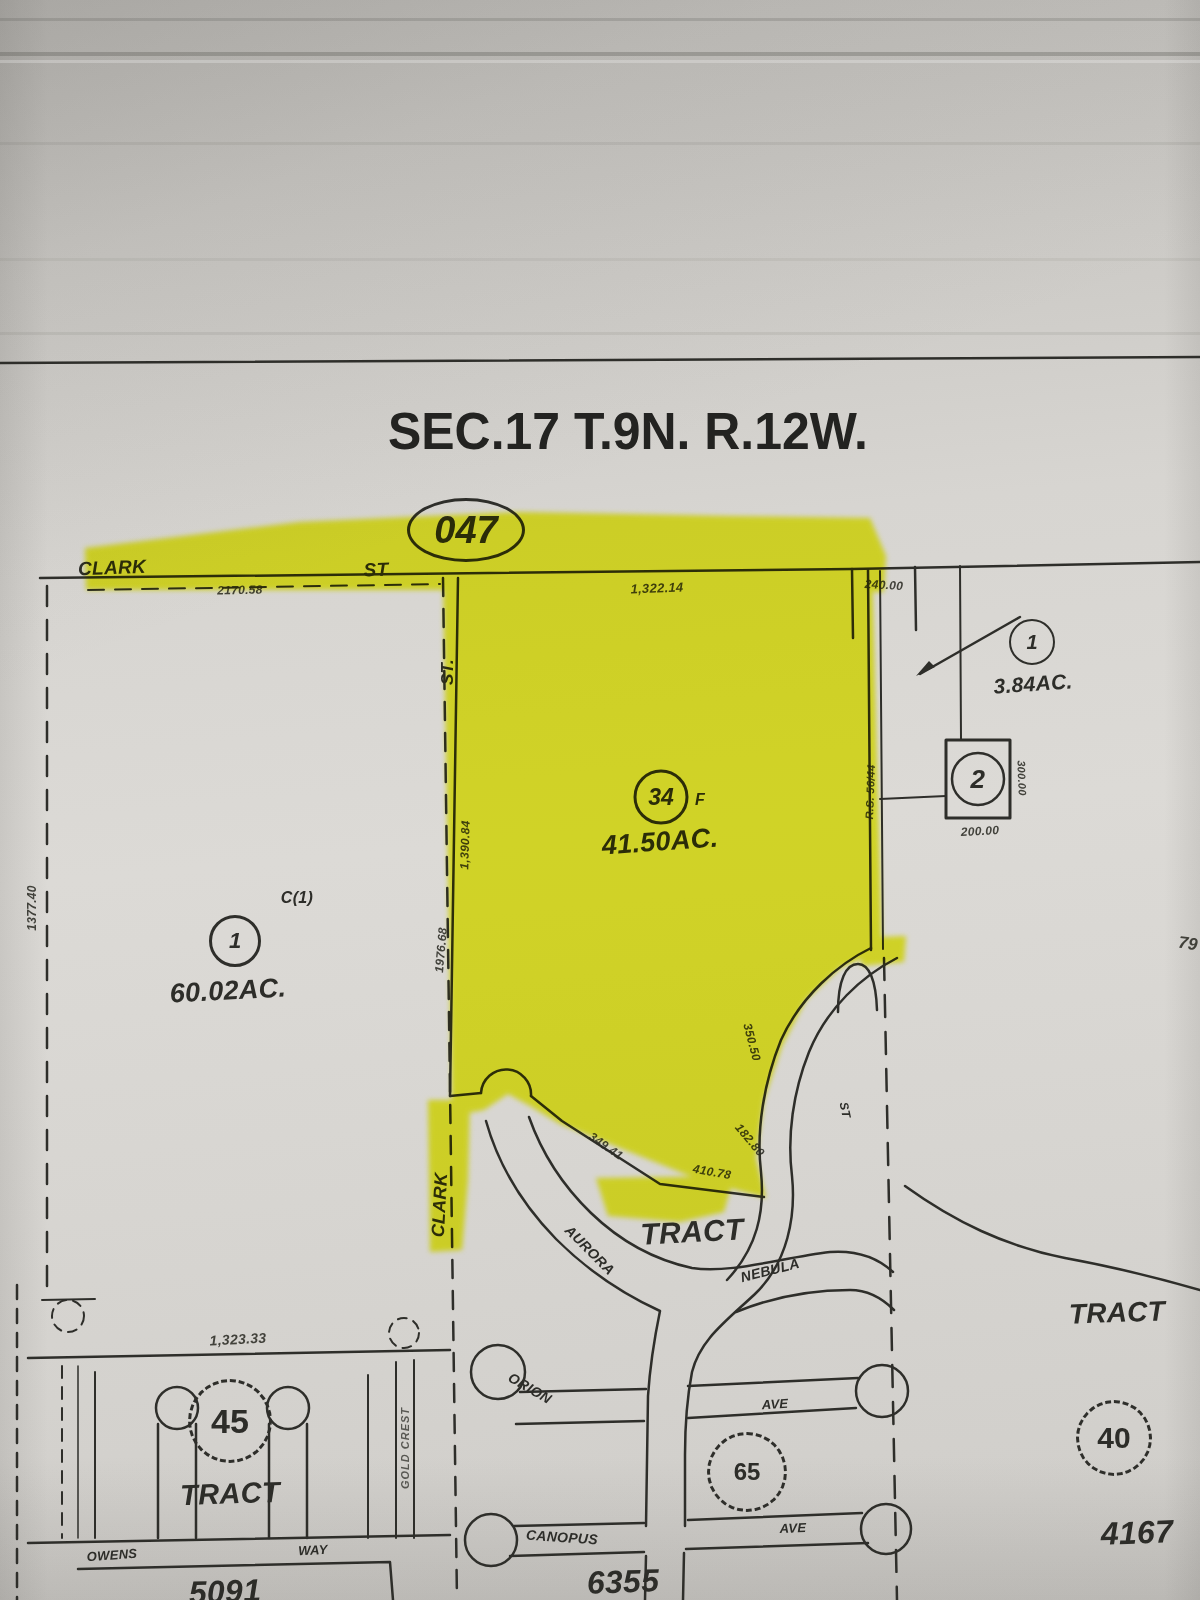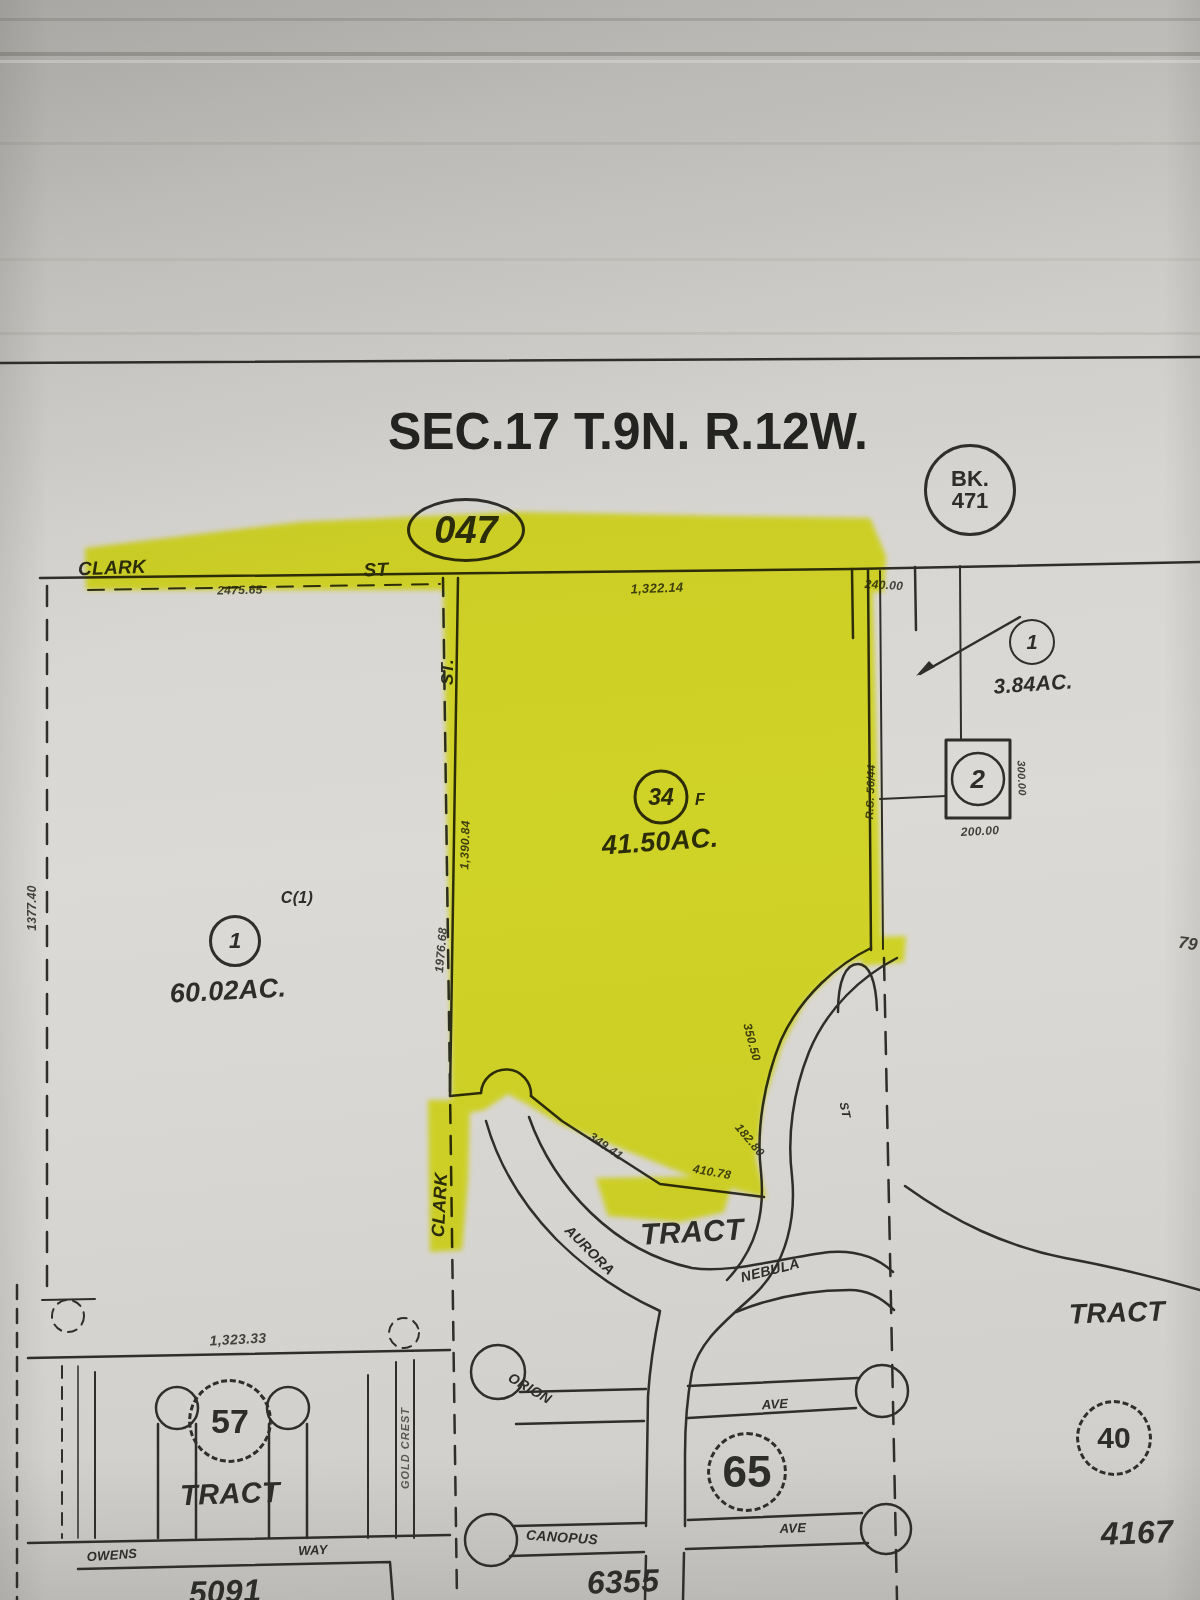--- a/index.html
+++ b/index.html
@@ -120,27 +120,23 @@
       </g>
     </g>
   </svg>
 
   <div class="lbl title" style="left:628px;top:431px;font-size:52px;transform:translate(-50%,-50%) scaleX(.96);letter-spacing:0;">SEC.17 T.9N. R.12W.</div>
 
   <div class="circ" style="left:466px;top:530px;width:118px;height:64px;border-width:3.5px;font-size:38px;">
     <span>047</span>
   </div>
 
-  <div class="circ plain" style="left:970px;top:490px;width:92px;height:92px;flex-direction:column;font-size:22px;line-height:1;font-style:normal;">
-    <span>BK.</span>
-    <span>471</span>
-  </div>
 
   <div class="lbl" style="left:112px;top:568px;font-size:19px;transform:translate(-50%,-50%) rotate(-2deg);">CLARK</div>
-  <div class="lbl dim" style="left:240px;top:590px;font-size:12px;transform:translate(-50%,-50%) rotate(-1deg);">2475.65</div>
+  <div class="lbl dim" style="left:240px;top:590px;font-size:12px;transform:translate(-50%,-50%) rotate(-1deg);">2170.58</div>
   <div class="lbl" style="left:376px;top:570px;font-size:19px;transform:translate(-50%,-50%) rotate(-2deg);">ST</div>
   <div class="lbl dim" style="left:657px;top:588px;font-size:13px;transform:translate(-50%,-50%) rotate(-2deg);">1,322.14</div>
   <div class="lbl dim" style="left:884px;top:585px;font-size:12px;transform:translate(-50%,-50%) rotate(3deg);">240.00</div>
 
   <div class="circ" style="left:1032px;top:642px;width:46px;height:46px;border-width:2.5px;font-size:20px;">
     <span>1</span>
   </div>
   <div class="lbl" style="left:1033px;top:684px;font-size:21px;transform:translate(-50%,-50%) rotate(-4deg);">3.84AC.</div>
   <div class="lbl" style="left:978px;top:779px;font-size:26px;transform:translate(-50%,-50%);">2</div>
   <div class="lbl dim" style="left:1022px;top:778px;font-size:11px;transform:translate(-50%,-50%) rotate(88deg);">300.00</div>
@@ -170,30 +166,30 @@
   <div class="lbl dim" style="left:752px;top:1042px;font-size:12px;transform:translate(-50%,-50%) rotate(75deg);">350.50</div>
   <div class="lbl dim" style="left:750px;top:1140px;font-size:12px;transform:translate(-50%,-50%) rotate(50deg);">182.80</div>
   <div class="lbl" style="left:845px;top:1110px;font-size:12px;transform:translate(-50%,-50%) rotate(78deg);">ST</div>
   <div class="lbl dim" style="left:1188px;top:944px;font-size:17px;transform:translate(-50%,-50%) rotate(8deg);">79</div>
 
   <div class="lbl" style="left:692px;top:1232px;font-size:30px;transform:translate(-50%,-50%) rotate(-3deg);">TRACT</div>
   <div class="lbl" style="left:770px;top:1270px;font-size:14px;transform:translate(-50%,-50%) rotate(-14deg);">NEBULA</div>
   <div class="lbl" style="left:590px;top:1250px;font-size:14px;transform:translate(-50%,-50%) rotate(45deg);">AURORA</div>
   <div class="lbl" style="left:530px;top:1388px;font-size:14px;transform:translate(-50%,-50%) rotate(30deg);">ORION</div>
   <div class="lbl" style="left:775px;top:1404px;font-size:13px;transform:translate(-50%,-50%) rotate(-3deg);">AVE</div>
-  <div class="circ dcirc" style="left:747px;top:1472px;width:80px;height:80px;font-size:44px;">
+  <div class="circ dcirc" style="left:747px;top:1472px;width:80px;height:80px;font-size:24px;">
     <span>65</span>
   </div>
   <div class="lbl" style="left:562px;top:1537px;font-size:14px;transform:translate(-50%,-50%) rotate(4deg);">CANOPUS</div>
   <div class="lbl" style="left:793px;top:1528px;font-size:13px;transform:translate(-50%,-50%) rotate(-2deg);">AVE</div>
   <div class="lbl" style="left:623px;top:1582px;font-size:32px;transform:translate(-50%,-50%) rotate(-2deg);">6355</div>
 
   <div class="lbl dim" style="left:238px;top:1339px;font-size:14px;transform:translate(-50%,-50%) rotate(-3deg);">1,323.33</div>
   <div class="circ dcirc" style="left:230px;top:1421px;width:84px;height:84px;font-size:34px;">
-    <span>57</span>
+    <span>45</span>
   </div>
   <div class="lbl" style="left:230px;top:1494px;font-size:29px;transform:translate(-50%,-50%) rotate(-2deg);">TRACT</div>
   <div class="lbl" style="left:112px;top:1555px;font-size:13px;transform:translate(-50%,-50%) rotate(-4deg);">OWENS</div>
   <div class="lbl" style="left:313px;top:1550px;font-size:13px;transform:translate(-50%,-50%) rotate(-3deg);">WAY</div>
   <div class="lbl" style="left:225px;top:1592px;font-size:32px;transform:translate(-50%,-50%) rotate(-2deg);">5091</div>
   <div class="lbl" style="left:405px;top:1448px;font-size:11px;letter-spacing:1px;color:rgba(45,45,40,.75);transform:translate(-50%,-50%) rotate(-90deg);">GOLD CREST</div>
 
   <div class="lbl" style="left:1117px;top:1313px;font-size:28px;transform:translate(-50%,-50%) rotate(-2deg);">TRACT</div>
   <div class="circ dcirc" style="left:1114px;top:1438px;width:76px;height:76px;font-size:30px;">
     <span>40</span>

